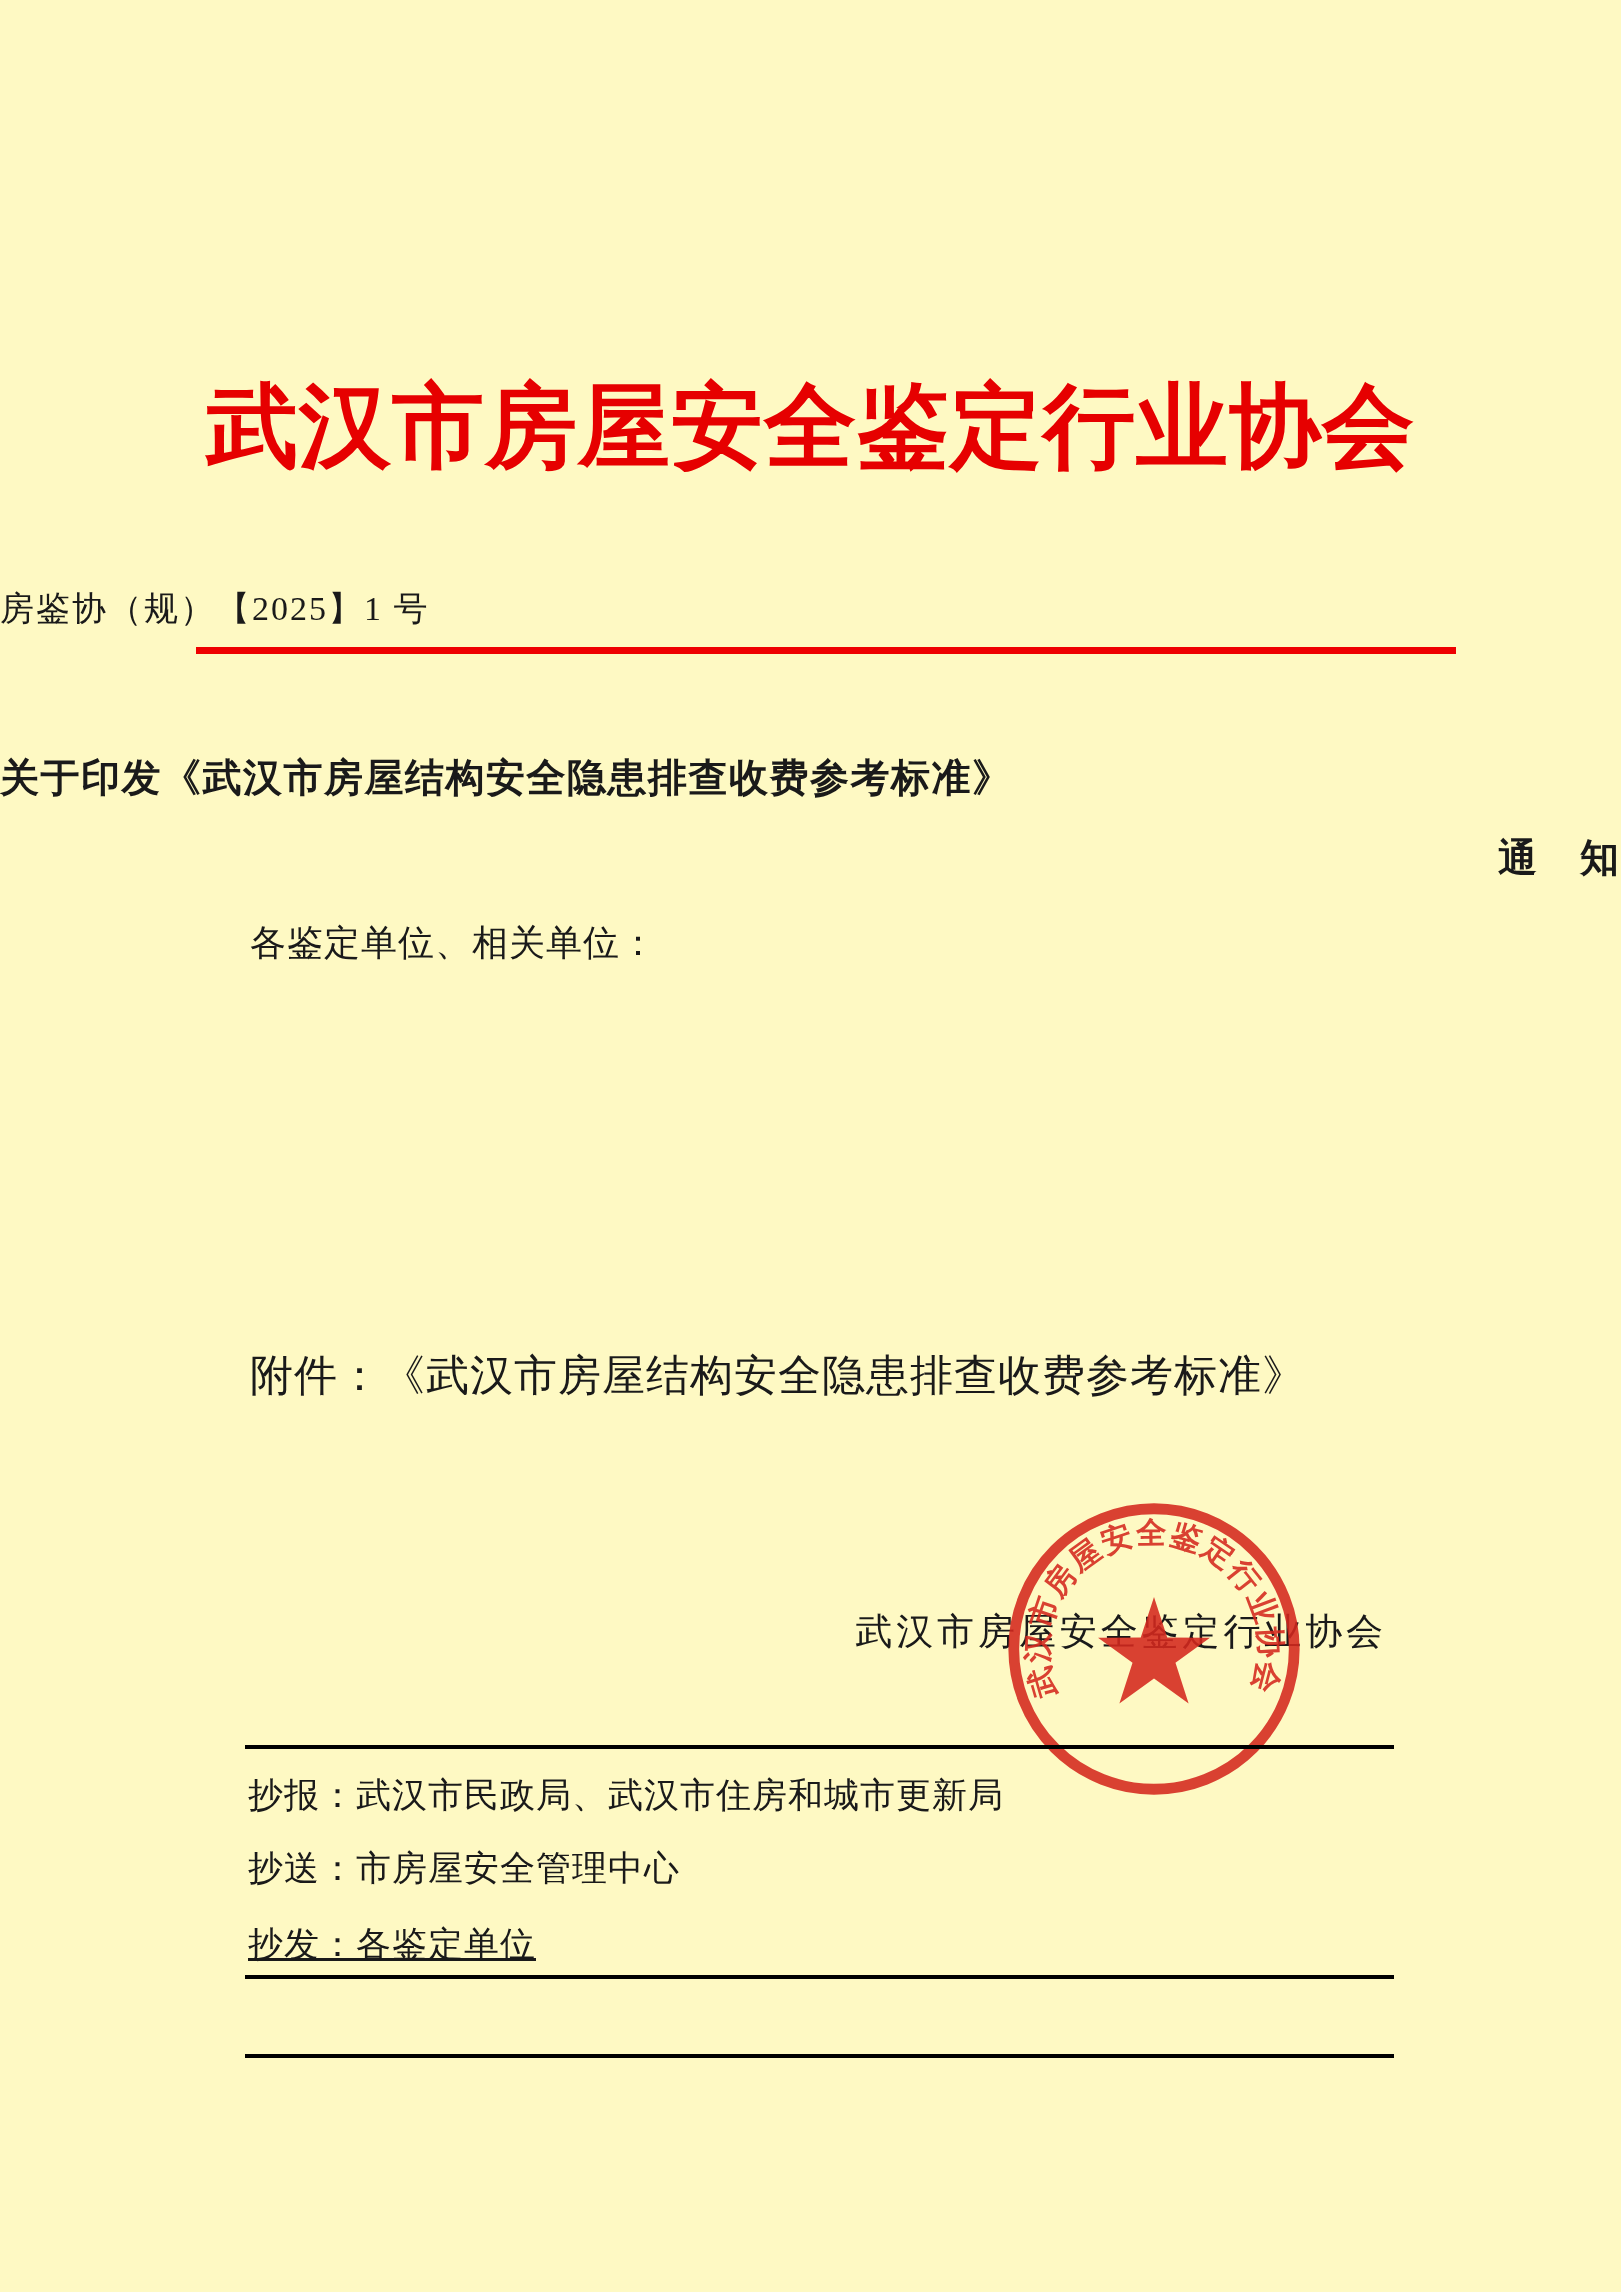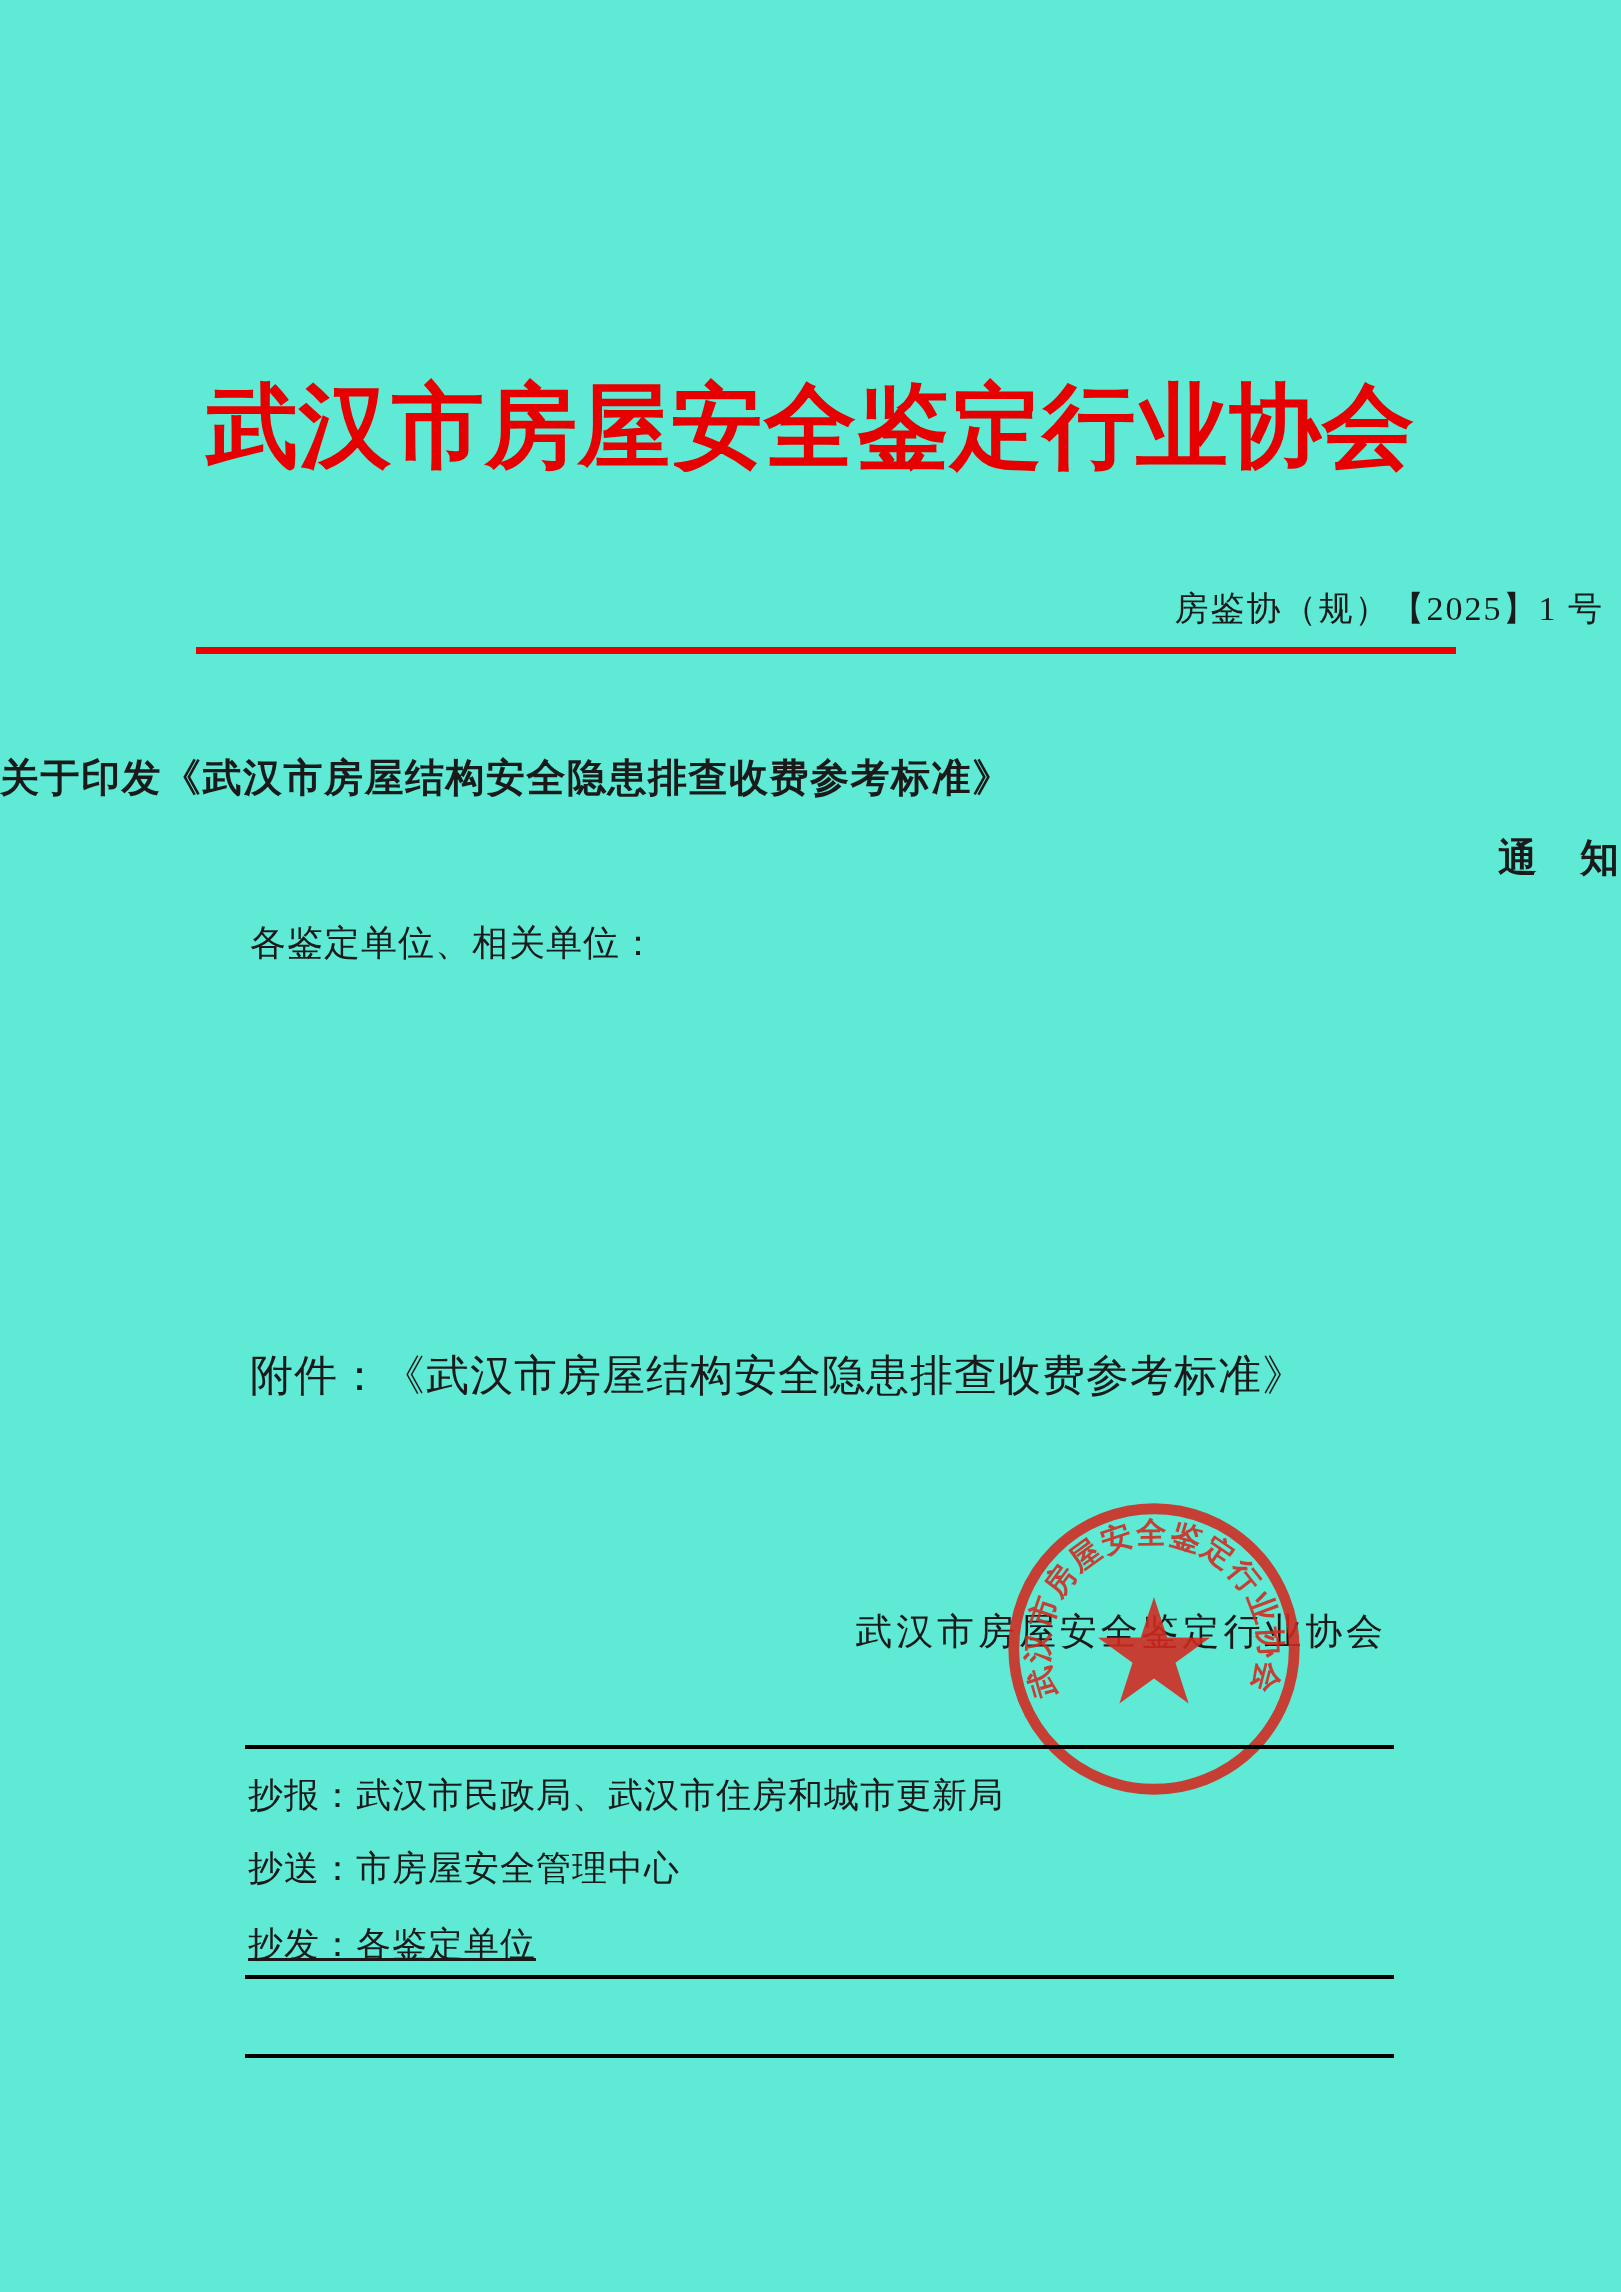--- a/index.html
+++ b/index.html
@@ -5,36 +5,36 @@
   :root{
     --header-red:#e60000;
     --rule-red:#ee0000;
     --ink:#1a1a1a;
     --stamp-red:#d5281e;
   }
   html,body{margin:0;padding:0;background:#ffffff;}
   .page{
     position:relative;
     width:1621px;height:2293px;
-    background:#5eead4;
+    background:#fef9c3;
     overflow:hidden;
     font-family:"Liberation Serif","DejaVu Serif",serif;
     color:var(--ink);
   }
   .org-title{
     position:absolute;left:0;right:0;top:365px;
     text-align:center;
     font-size:92px;font-weight:bold;
     color:var(--header-red);
     letter-spacing:1px;
     white-space:nowrap;
   }
   .doc-number{
-    position:absolute;left:0;right:17px;top:586px;
-    text-align:right;
+    position:absolute;left:0;right:4px;top:586px;
+    text-align:left;
     font-size:34px;
     letter-spacing:2px;
     white-space:nowrap;
   }
   .red-rule{
     position:absolute;left:196px;top:647px;
     width:1260px;height:6.9px;
     background:var(--rule-red);
   }
   .subject{

